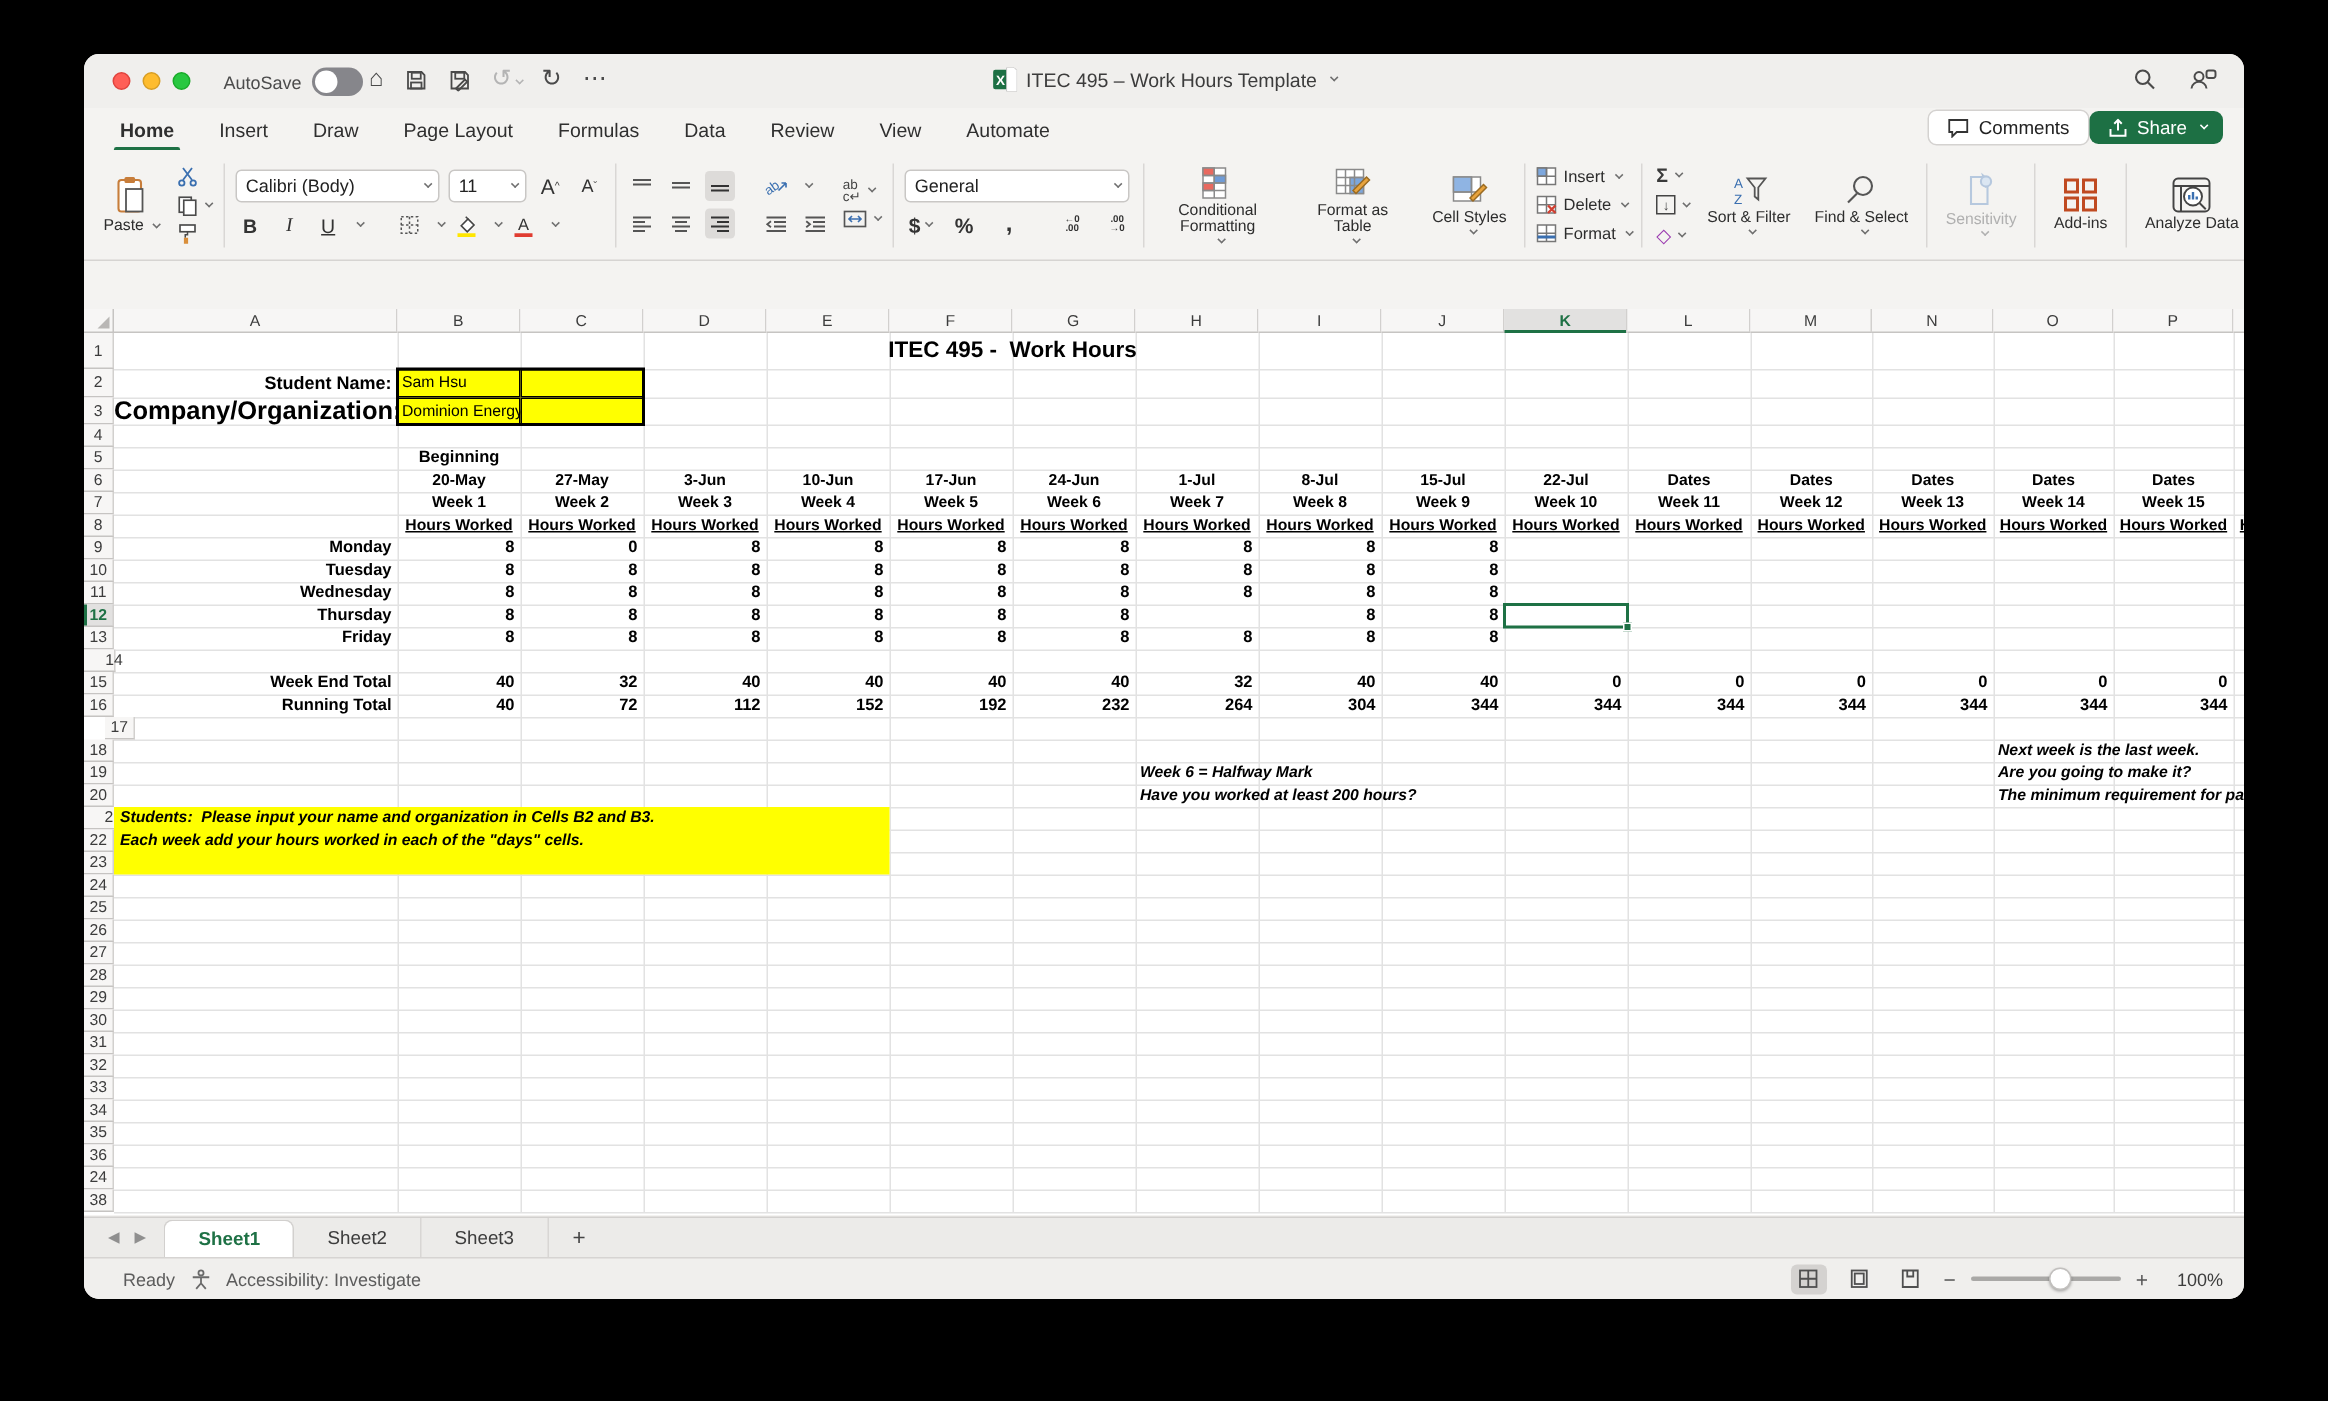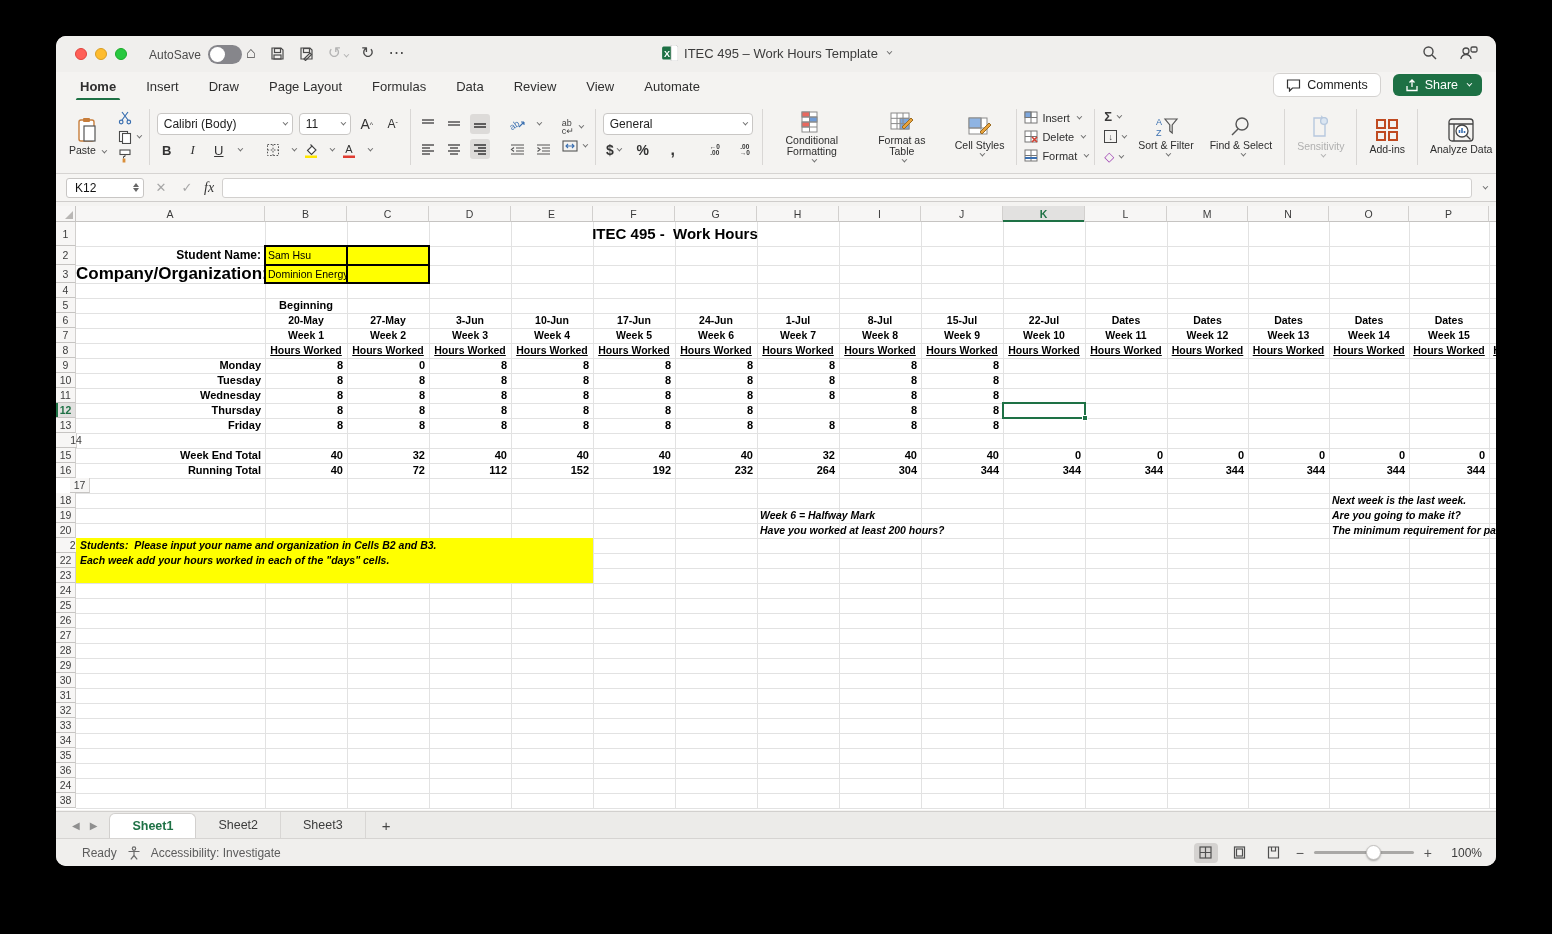--- a/index.html
+++ b/index.html
@@ -24,21 +24,21 @@
   .xl-badge { width:16px; height:16px; position:relative; }
   .tb-right { position:absolute; right:18px; top:9px; display:flex; gap:22px; align-items:center; color:#444; }
   .chv { display:inline-block; width:6px; height:6px; border-right:1.4px solid #6f6f6f; border-bottom:1.4px solid #6f6f6f; transform:rotate(45deg) translateY(-2px); margin-left:4px; }
   .chv.sm { width:4px; height:4px; margin-left:2px; }
 
   
   .menubar { position:absolute; left:0; top:36px; width:100%; height:28px; background:#f4f3f1; display:flex; align-items:center; padding-left:22px; gap:26px; }
   .mtab { font-size:13px; color:#2f2f2f; position:relative; padding:4px 2px; cursor:default; }
   .mtab.active { font-weight:bold; }
   .mtab.active::after { content:""; position:absolute; left:-2px; right:-2px; bottom:-3px; height:3px; border-radius:2px; background:#1e7145; }
-  .mb-right { position:absolute; right:14px; top:1px; display:flex; gap:12px; align-items:center; }
+  .mb-right { position:absolute; right:14px; top:1px; display:flex; align-items:center; }
   .btn-comments { display:flex; align-items:center; gap:6px; background:#fff; border:1px solid #d4d2d0; border-radius:6px; padding:4px 12px; font-size:12.5px; color:#222; }
   .btn-share { display:flex; align-items:center; gap:6px; background:#1d7044; color:#fff; border-radius:6px; padding:4px 12px; font-size:12.5px; }
   .btn-share .chv { border-color:#fff; }
 
   
   .ribbon { position:absolute; left:0; top:64px; width:100%; height:74px; background:#f4f3f1; border-bottom:1px solid #d6d4d2; display:flex; align-items:center; padding:0 8px; }
   .vsep { width:1px; height:56px; background:#d9d7d5; margin:0 7px; flex:0 0 auto; }
   .rgroup { display:flex; align-items:center; gap:6px; flex:0 0 auto; }
   .bigbtn { display:flex; flex-direction:column; align-items:center; justify-content:center; gap:2px; padding:2px 5px; border-radius:4px; text-align:center; }
   .bigbtn .blabel { font-size:10.5px; color:#2d2d2d; line-height:11px; white-space:pre-line; }
@@ -513,34 +513,20 @@
               <path d="M1 6 h24 M6 6 v17"></path>
               <circle cx="14" cy="13" r="6" fill="#fff"></circle>
               <path d="M11.5 15 v-3 M14 15 v-5 M16.5 15 v-2" stroke="#3a6fb0" stroke-width="1.6"></path>
               <path d="M18.5 17.5 l4 4"></path>
             </svg>
           <span class="blabel">Analyze Data</span>
         </div>
       </div>
     </div>
 
-    <div class="fbar">
-      <div class="namebox">
-        <span>K12</span>
-        <span class="steppers">
-            <span class="tri-up"></span>
-            <span class="tri-dn"></span>
-          </span>
-      </div>
-      <span class="fb-ico">✕</span>
-      <span class="fb-ico">✓</span>
-      <span class="fx">fx</span>
-      <div class="fb-input"></div>
-      <span class="chv sm"></span>
-    </div>
 
     <div class="grid-panel" id="grid">
         <div class="glv" style="left: 209px; top: 16px; width: 1px; height: 586px;"></div>
         <div class="glv" style="left: 291px; top: 16px; width: 1px; height: 586px;"></div>
         <div class="glv" style="left: 373px; top: 16px; width: 1px; height: 586px;"></div>
         <div class="glv" style="left: 455px; top: 16px; width: 1px; height: 586px;"></div>
         <div class="glv" style="left: 537px; top: 16px; width: 1px; height: 586px;"></div>
         <div class="glv" style="left: 619px; top: 16px; width: 1px; height: 586px;"></div>
         <div class="glv" style="left: 701px; top: 16px; width: 1px; height: 586px;"></div>
         <div class="glv" style="left: 783px; top: 16px; width: 1px; height: 586px;"></div>

